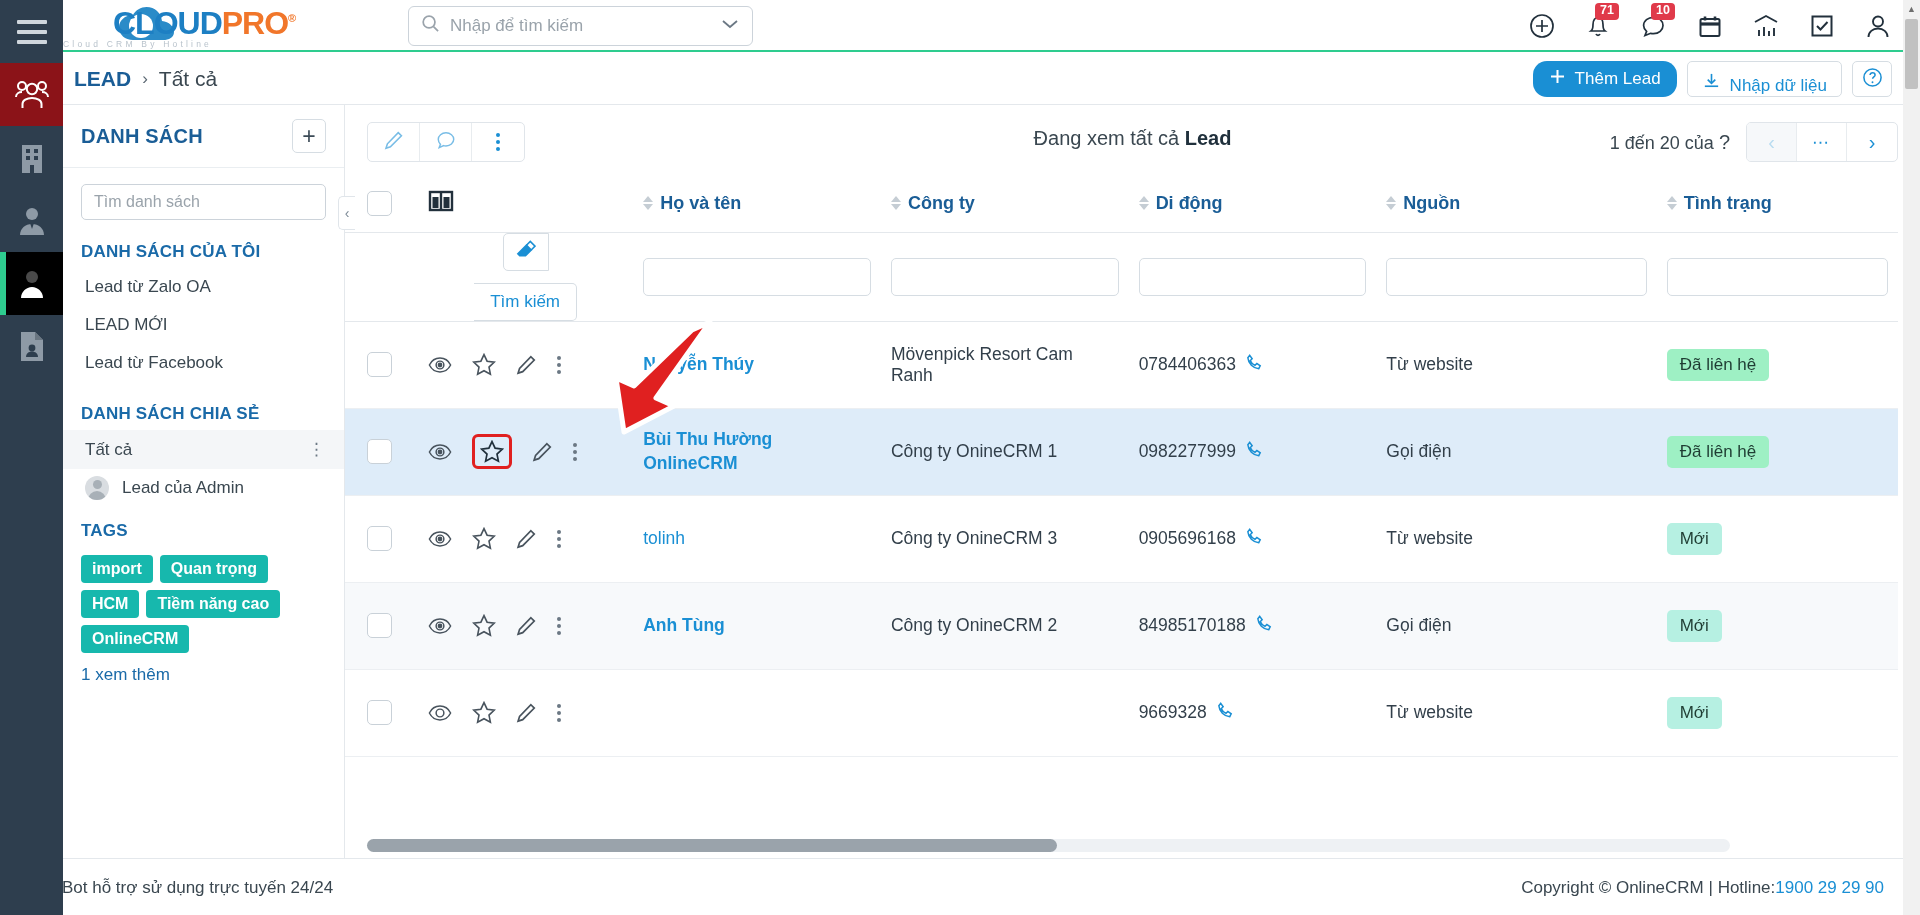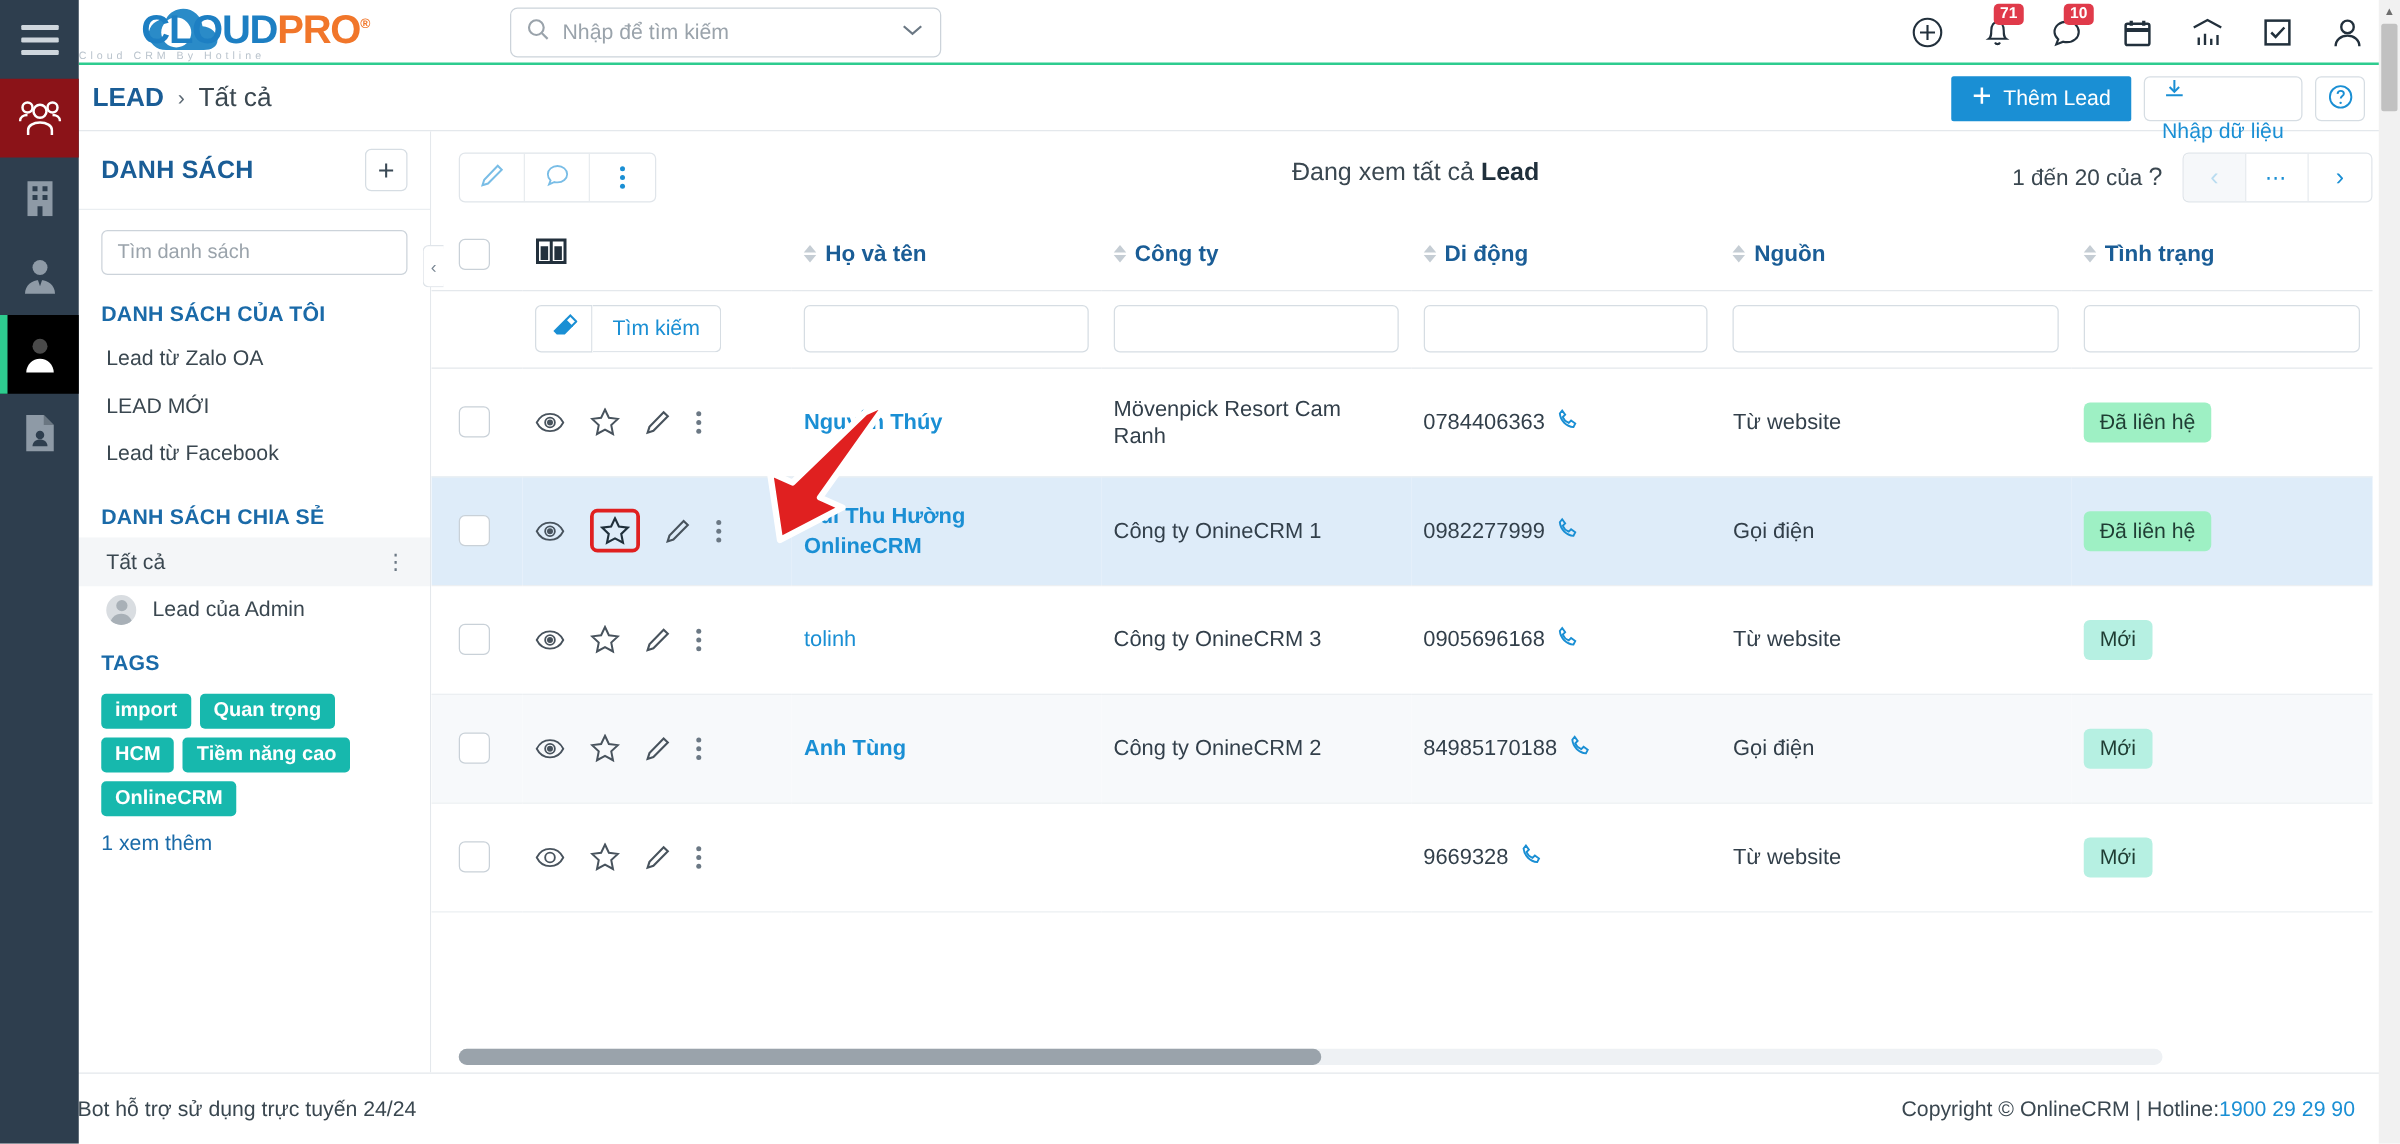--- a/index.html
+++ b/index.html
@@ -71,28 +71,28 @@
     position:absolute; left:63px; top:52px; right:0; height:53px;
     background:#fff; border-bottom:1px solid #e4e8ec; z-index:19;
   }
   .crumb{ position:absolute; left:0px; top:0; height:53px; display:flex;
           align-items:center; gap:11px; font-size:21px; padding-left:0px;}
   .crumb .lead{ color:#1a5d96; font-weight:bold;}
   .crumb .sep{ color:#5b6873; font-size:17px;}
   .crumb .cur{ color:#3a4750;}
   .subactions{ position:absolute; right:28px; top:9px; display:flex; gap:10px; align-items:center;}
   .btn-primary{
-    background:#1a8fd4; color:#fff; border:none; border-radius:2px;
+    background:#1a8fd4; color:#fff; border:none; border-radius:14px;
     height:36px; padding:0 16px; font-size:17px; display:flex; align-items:center;
     gap:9px; cursor:pointer; font-family:inherit;
   }
   .btn-ghost{
     background:#fff; color:#1a8fd4; border:1px solid #d6dde3; border-radius:5px;
-    height:36px; padding:0 14px; font-size:17px; display:flex; align-items:flex-start;
-    gap:9px; cursor:pointer; font-family:inherit;flex-direction:column;
+    height:36px; padding:0 14px; font-size:17px; display:flex; align-items:flex-end;
+    gap:9px; cursor:pointer; font-family:inherit;
   }
   .btn-ico{
     background:#fff; color:#1a8fd4; border:1px solid #d6dde3; border-radius:5px;
     height:36px; width:40px; display:flex; align-items:center; justify-content:center;
     cursor:pointer;
   }
 
   
   .leftpanel{
     position:absolute; left:63px; top:105px; width:282px; bottom:57px;
@@ -198,21 +198,21 @@
   .sorticon i.up{ border-bottom:6px solid #c5cdd4;}
   .sorticon i.dn{ border-top:6px solid #c5cdd4;}
   .chkbox{
     width:25px; height:25px; border:1px solid #c9d1d8; border-radius:5px; background:#fff;
     cursor:pointer; display:block;
   }
   .colicon{ width:26px; height:24px; cursor:pointer;}
 
   tr.filterrow td{ height:62px; border-bottom:1px solid #e4e8ec; padding:0 10px;}
   tr.filterrow td.first{ padding-left:22px;}
-  .filtgroup{ display:flex; align-items:flex-start; gap:0; }
+  .filtgroup{ display:flex; align-items:center; gap:12px;flex-direction:column; }
   .eraser{
     width:46px; height:38px; border:1px solid #d6dde3; border-radius:5px 0 0 5px;
     display:flex; align-items:center; justify-content:center; cursor:pointer; background:#fff;
   }
   .findbtn{
     height:38px; border:1px solid #d6dde3; border-left:none; border-radius:0 5px 5px 0;
     padding:0 16px; color:#1a8fd4; font-size:17px; display:flex; align-items:center;
     cursor:pointer; background:#fff;
   }
   .finput{

